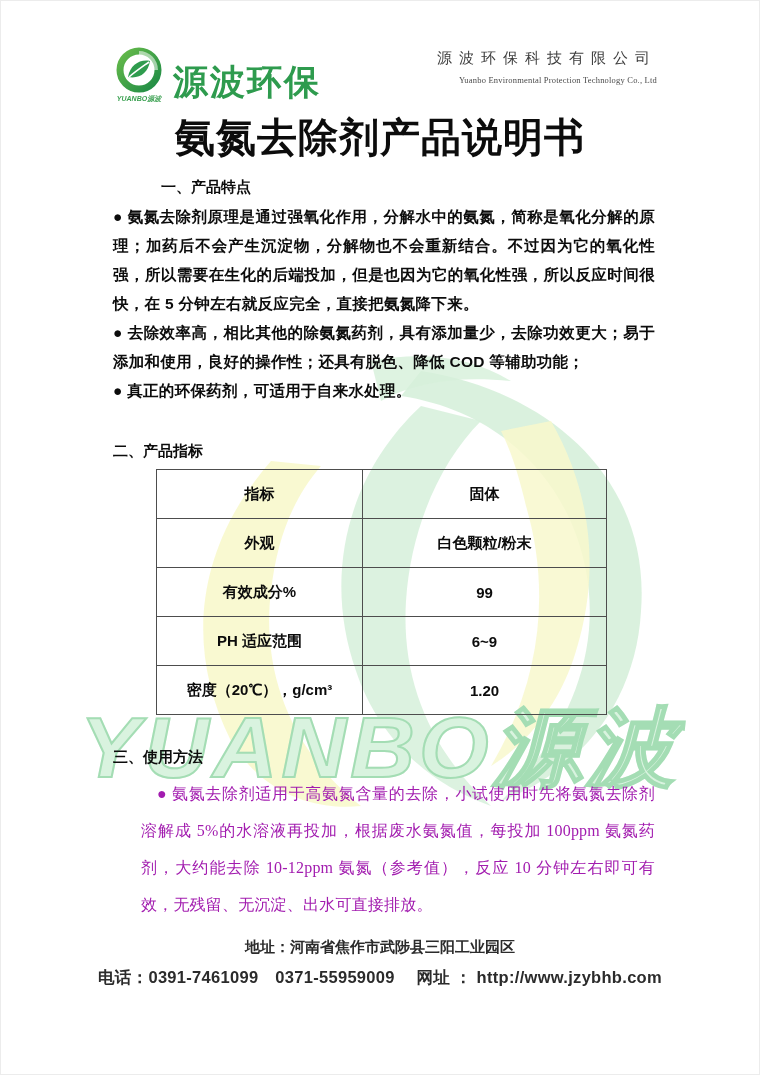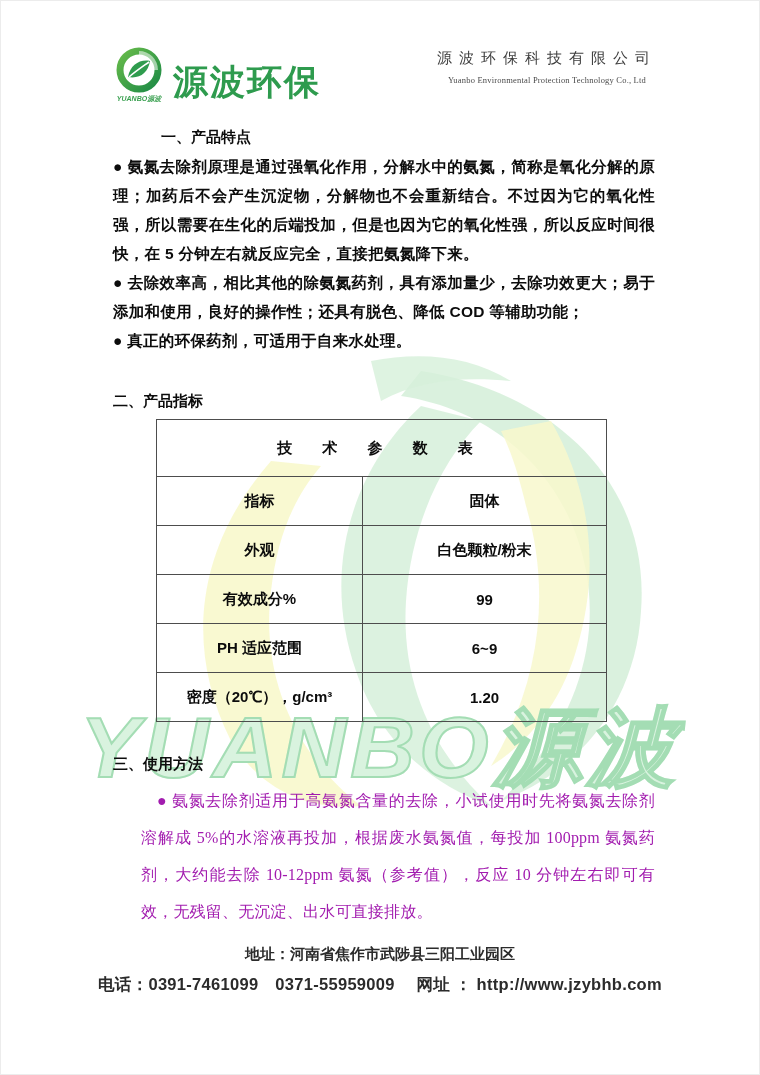--- a/index.html
+++ b/index.html
@@ -36,21 +36,21 @@
   .logo{display:flex;align-items:flex-end;}
   .logo-iconwrap{display:flex;flex-direction:column;align-items:center;width:52px;}
   .logo-sub{
     font-size:7px;font-weight:bold;font-style:italic;
     color:#3aa050;margin-top:1px;letter-spacing:0;white-space:nowrap;
   }
   .logo-brand{
     font-size:35px;font-weight:900;color:#2e9b4e;
     letter-spacing:2px;line-height:44px;margin-left:8px;white-space:nowrap;
   }
-  .company{ text-align:center;padding-top:2px;}
+  .company{ text-align:right;padding-top:2px;}
   .company-cn{
     font-family:"Liberation Serif",serif;
     font-size:15px;color:#3d3d3d;letter-spacing:7px;white-space:nowrap;
   }
   .company-en{
     font-family:Liberation Serif, serif;
     font-size:8.5px;color:#4a4a4a;margin-top:7px;letter-spacing:0.2px;white-space:nowrap;
   }
   .doc-title{
     margin:2px 0 0 0;text-align:center;
@@ -143,40 +143,38 @@
           <div class="logo-sub">YUANBO源波</div>
         </div>
         <div class="logo-brand">源波环保</div>
       </div>
       <div class="company">
         <div class="company-cn">源波环保科技有限公司</div>
         <div class="company-en">Yuanbo Environmental Protection Technology Co., Ltd</div>
       </div>
     </div>
 
+    <h1 class="doc-title">氨氮去除剂产品说明书</h1>
 
     <div class="sec">
       <h2 class="sec-heading h-features">一、产品特点</h2>
       <p class="feature-p first">● 氨氮去除剂原理是通过强氧化作用，分解水中的氨氮，简称是氧化分解的原理；加药后不会产生沉淀物，分解物也不会重新结合。不过因为它的氧化性强，所以需要在生化的后端投加，但是也因为它的氧化性强，所以反应时间很快，在 5 分钟左右就反应完全，直接把氨氮降下来。</p>
       <p class="feature-p">● 去除效率高，相比其他的除氨氮药剂，具有添加量少，去除功效更大；易于添加和使用，良好的操作性；还具有脱色、降低 COD 等辅助功能；</p>
       <p class="feature-p">● 真正的环保药剂，可适用于自来水处理。</p>
     </div>
 
     <div class="sec">
       <h2 class="sec-heading h-specs">二、产品指标</h2>
       <div class="spec-table-wrap">
         <table class="spec">
           <colgroup>
               <col class="c-left">
               <col class="c-right">
             </colgroup>
           <tbody id="spec-tbody">
-            <tr>
-              <td class="spec-title-cell" colspan="2">技 术 参 数 表</td>
-            </tr>
           <tr class="spec-row">
                 <td>指标</td>
                 <td>固体</td>
               </tr>
               <tr class="spec-row">
                 <td>外观</td>
                 <td>白色颗粒/粉末</td>
               </tr>
               <tr class="spec-row">
                 <td>有效成分%</td>

